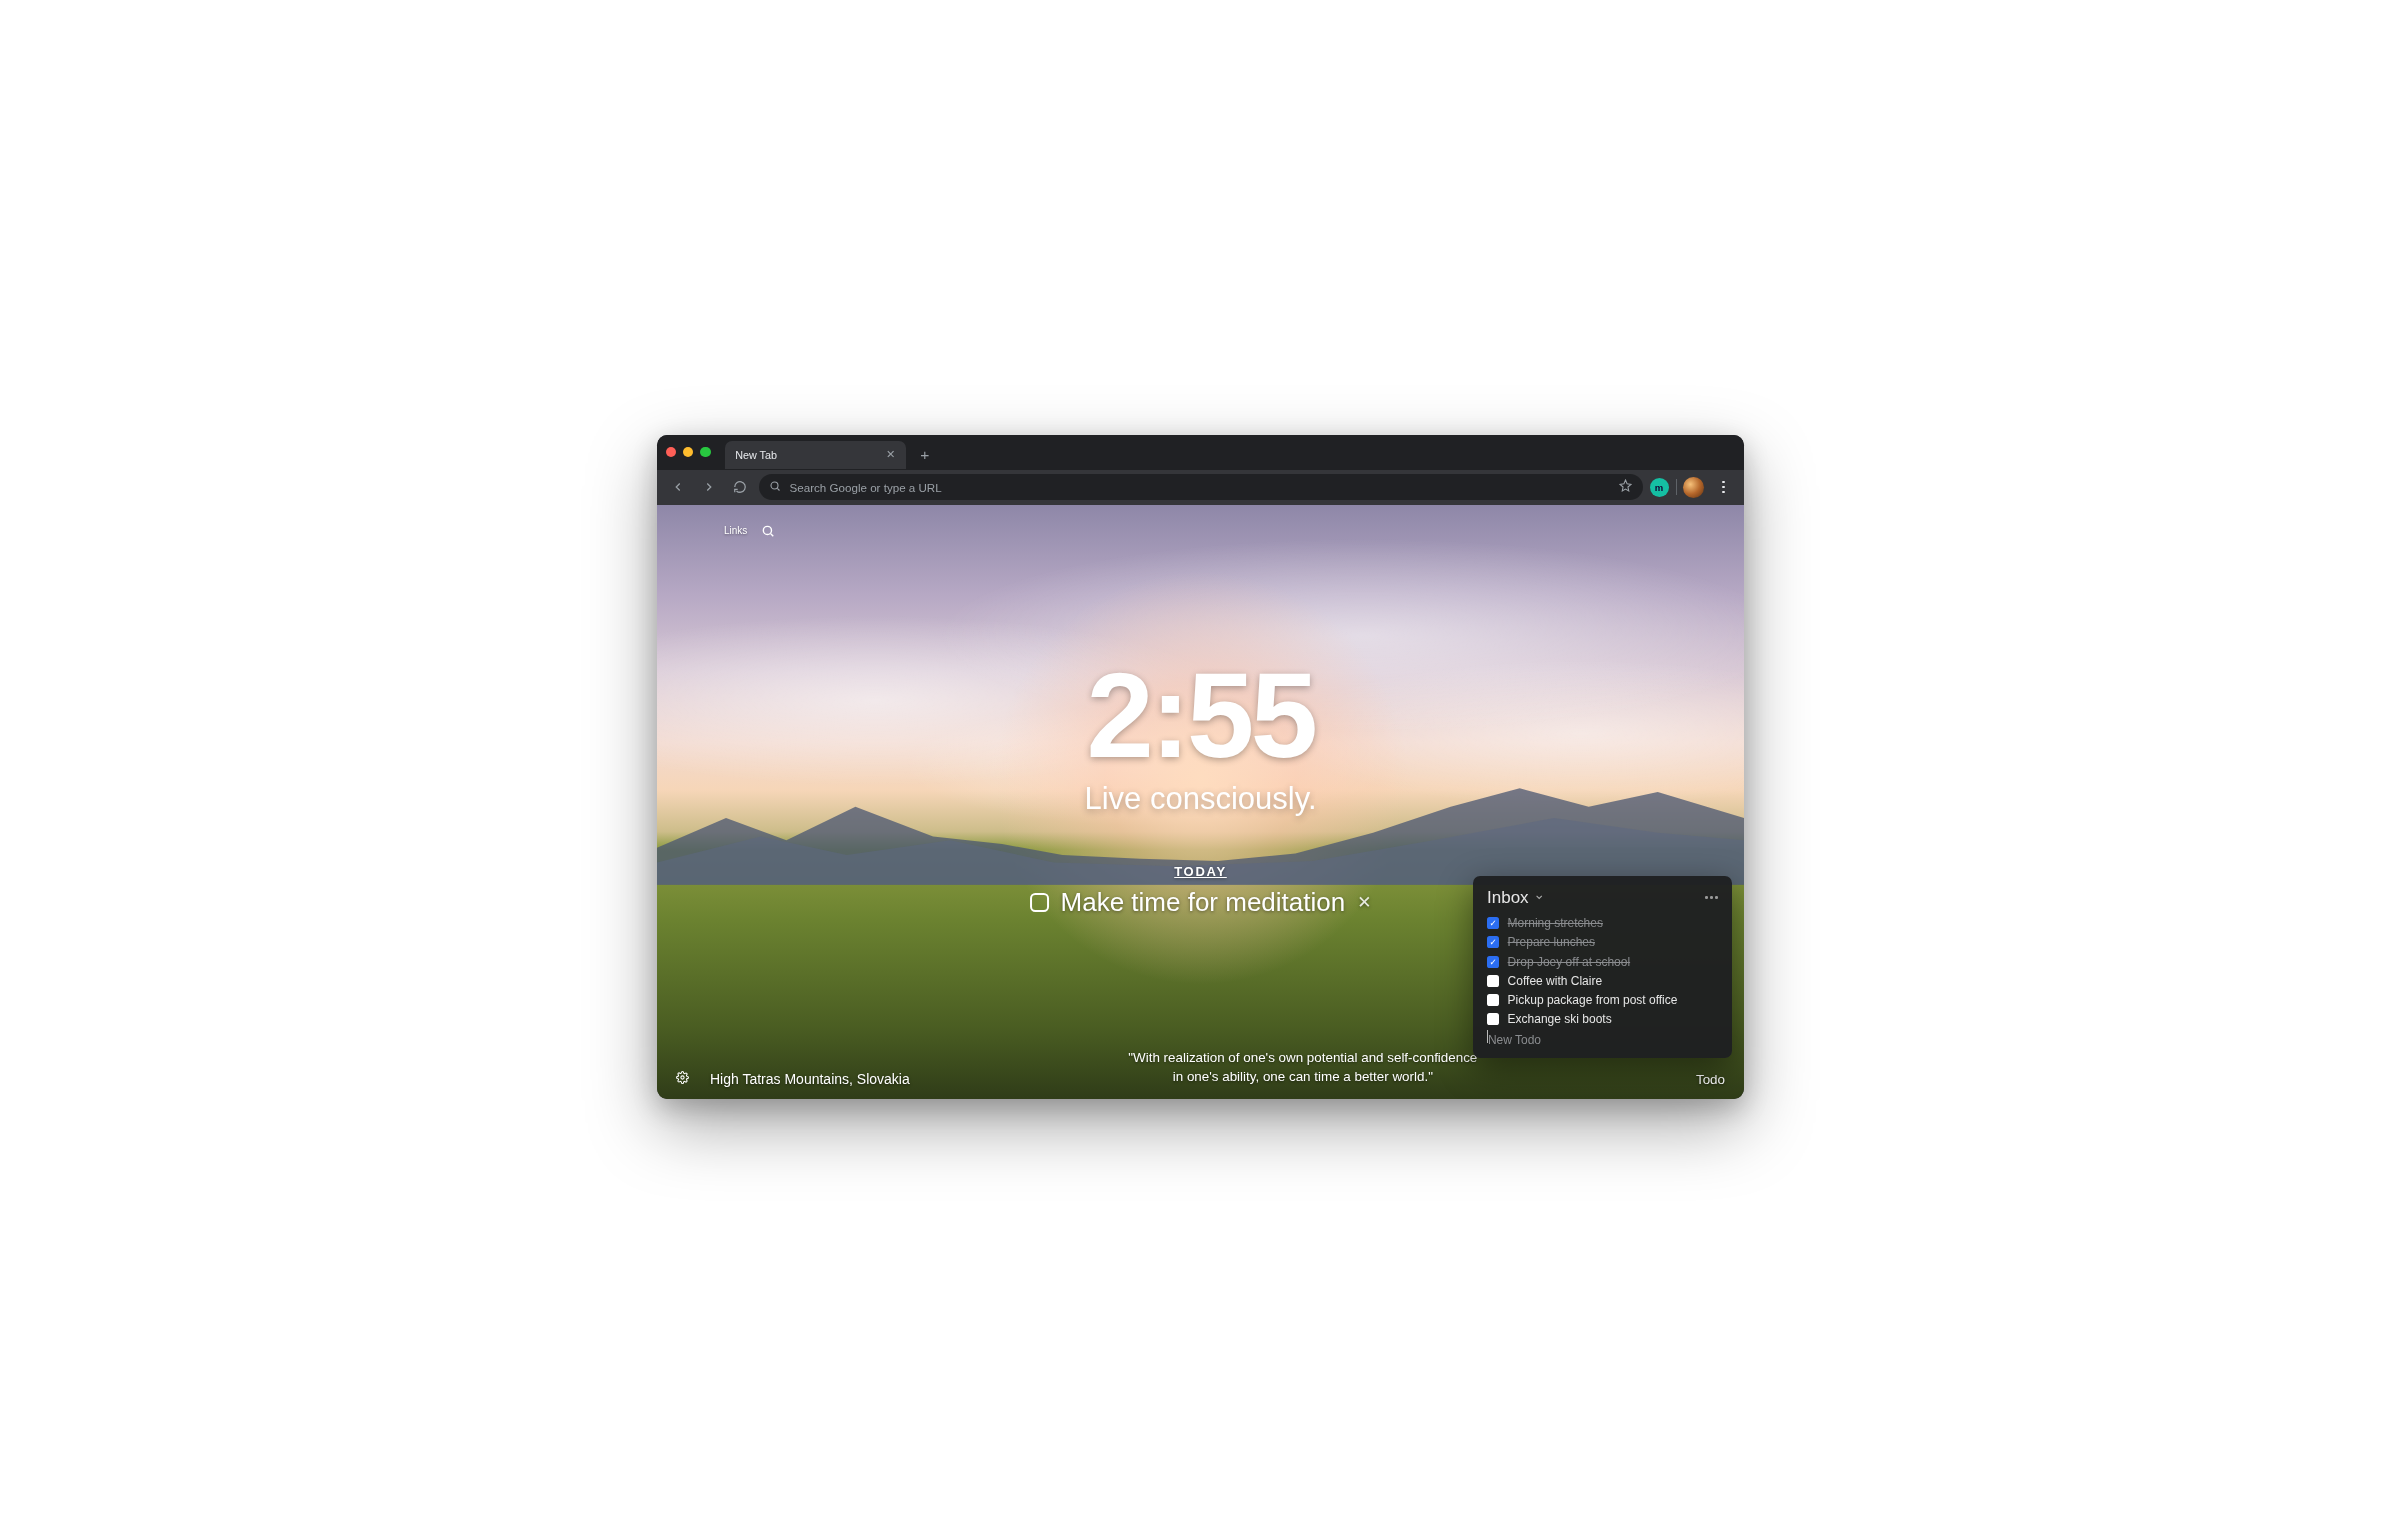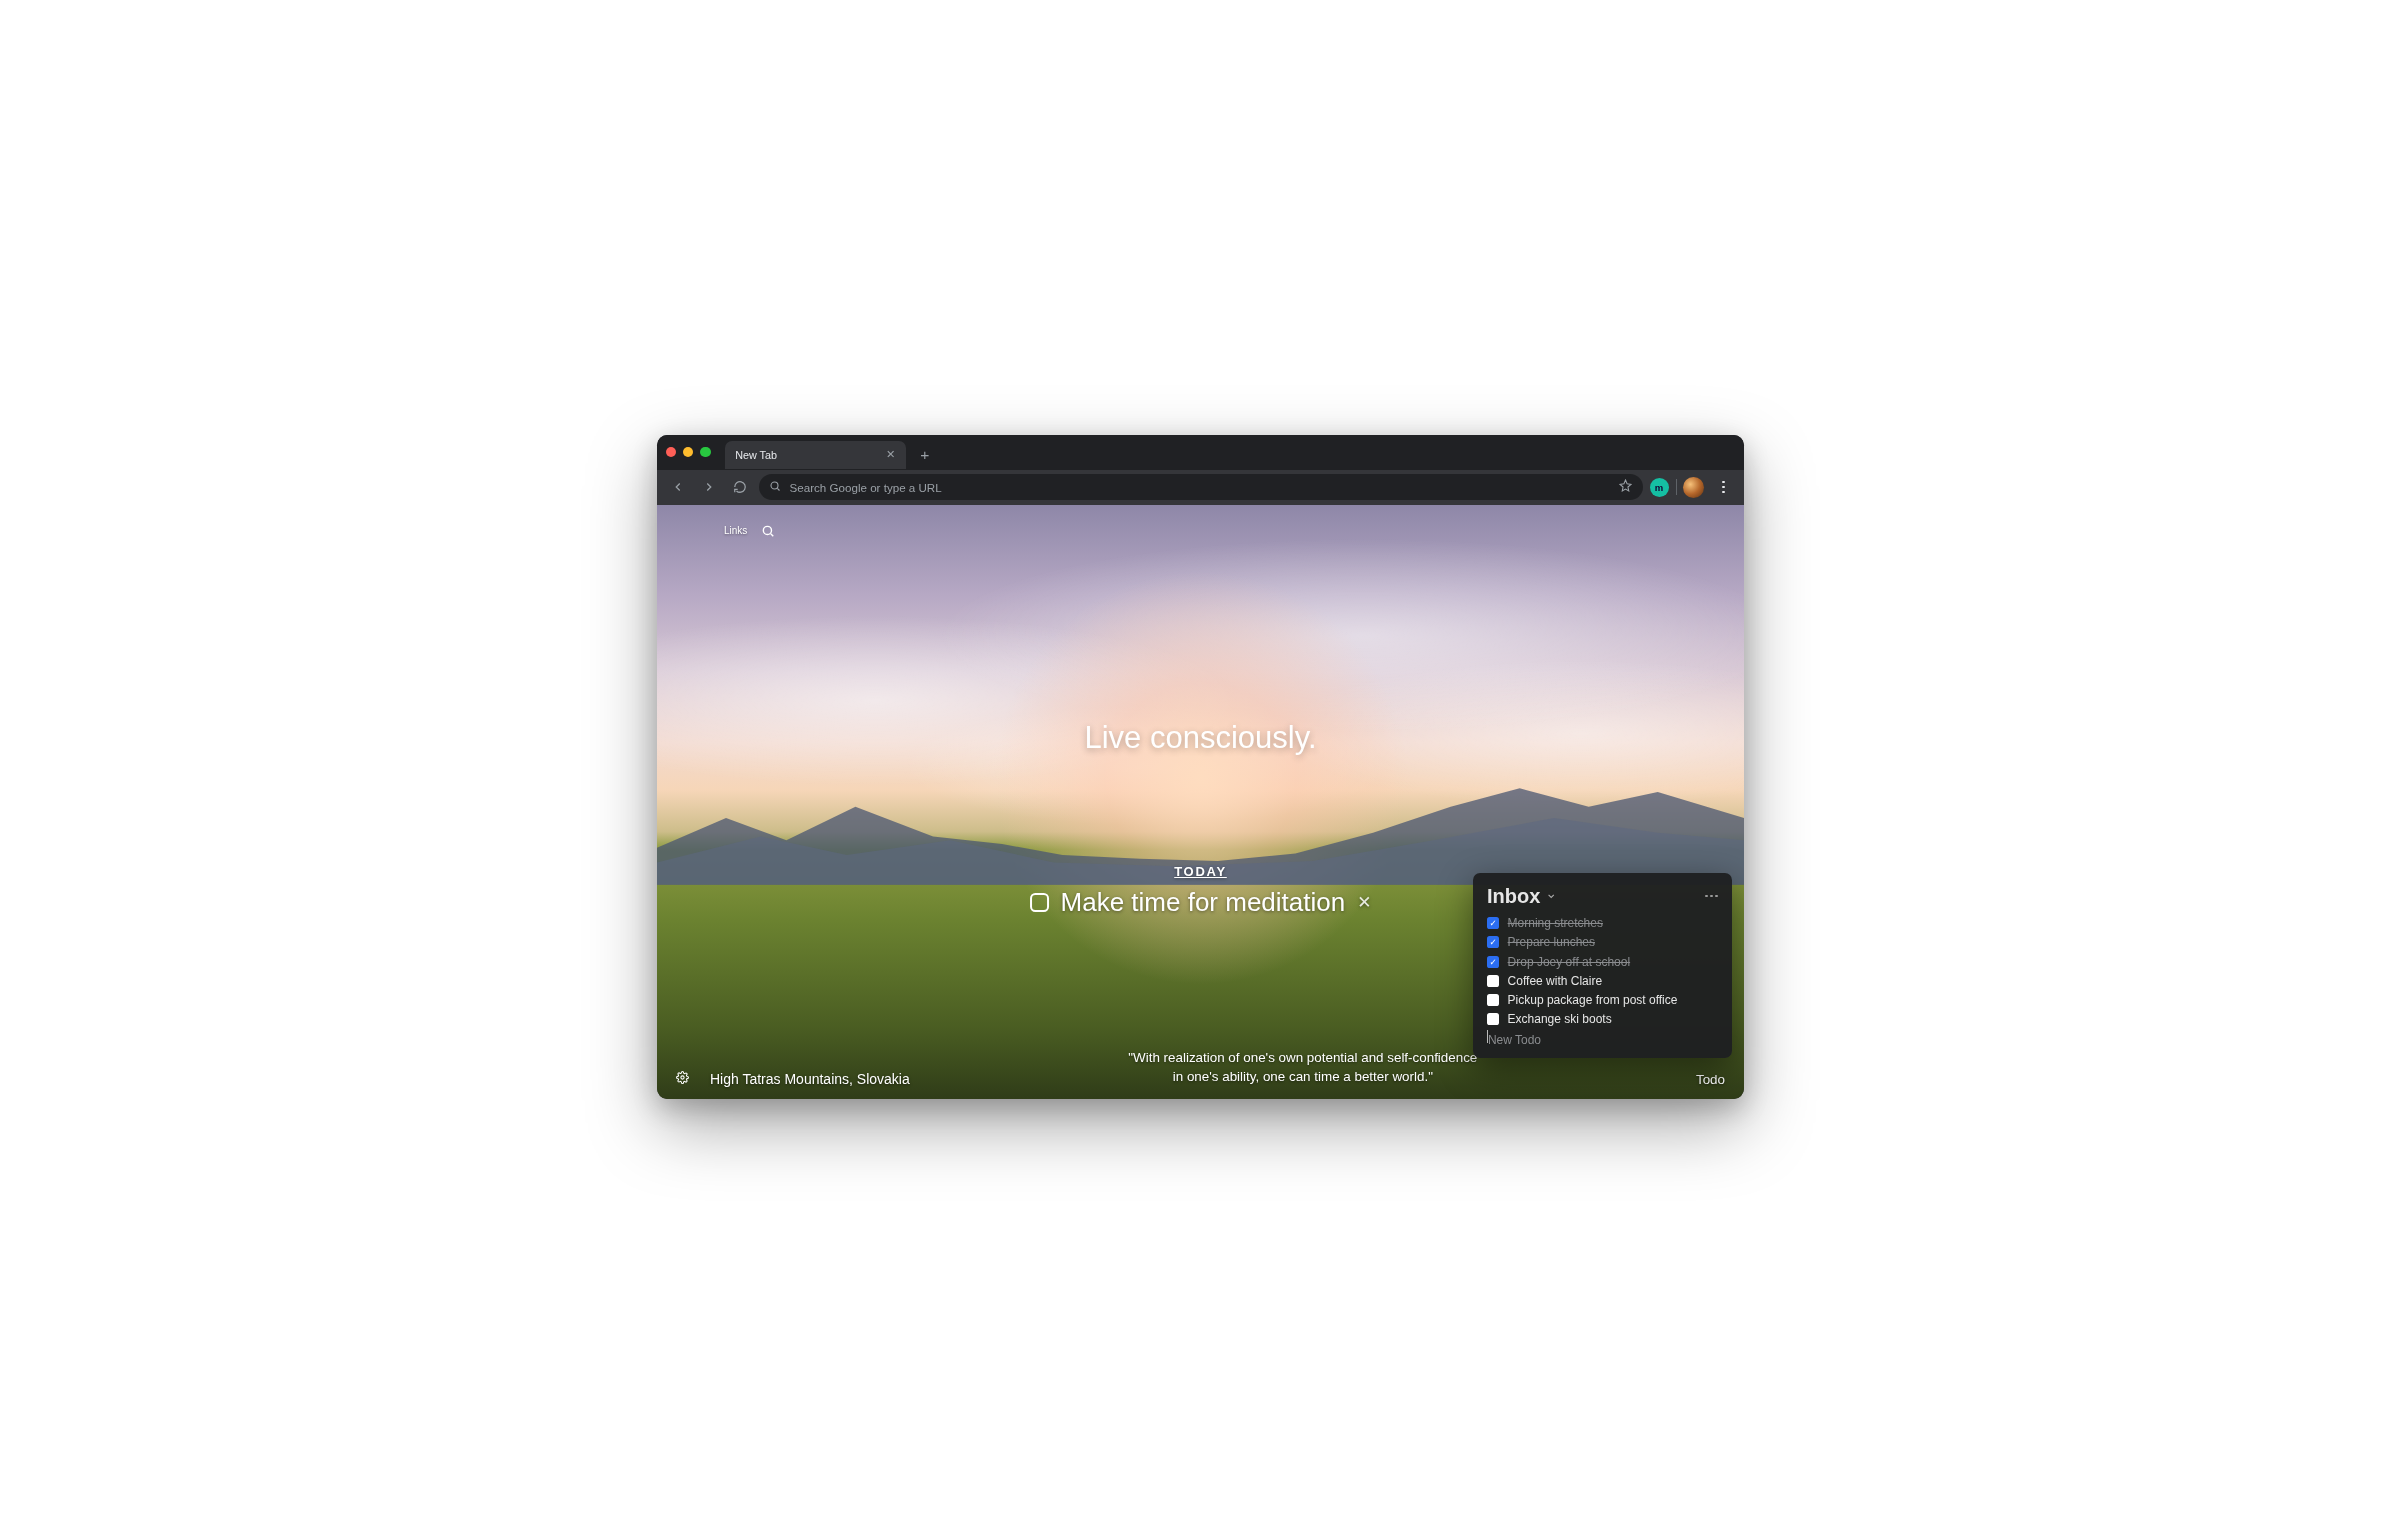--- a/index.html
+++ b/index.html
@@ -197,21 +197,21 @@
     position:absolute; right:12px; bottom:41px;
     width:259px;
     background:rgba(30,31,33,0.96);
     border-radius:7px;
     padding:12px 14px 10.4px 14px;
     color:#e6e6e6;
     box-shadow:0 10.4px 35px rgba(0,0,0,0.45);
     font-size:12px;
   }
   .todo-head { display:flex; align-items:center; justify-content:space-between; margin-bottom:8.6px; }
-  .todo-title { display:flex; align-items:center; gap:5.2px; font-size:20px; font-weight:700; cursor:pointer; }
+  .todo-title { display:flex; align-items:center; gap:5.2px; font-size:17px; font-weight:400; cursor:pointer; }
   .todo-title svg { width:10.4px; height:10.4px; opacity:0.7; }
   .todo-more { cursor:pointer; opacity:0.7; display:flex; gap:2.6px; }
   .todo-more span { width:2.6px; height:2.6px; background:#ccc; border-radius:50%; }
   .todo-list { display:flex; flex-direction:column; gap:5.2px; }
   .todo-item { display:flex; align-items:center; gap:8.6px; cursor:pointer; }
   .todo-cb {
     width:12px; height:12px; border-radius:2.6px; flex-shrink:0;
     display:flex; align-items:center; justify-content:center;
     font-size:8.6px; color:#fff;
   }
@@ -301,20 +301,21 @@
       <span class="links">Links</span>
       <span class="search">
         <svg viewBox="0 0 24 24" fill="none" stroke="#fff" stroke-width="2.4">
             <circle cx="11" cy="11" r="7"></circle>
             <path d="M21 21l-4.3-4.3"></path>
           </svg>
       </span>
     </div>
 
     <div class="center">
+      <div class="clock">2:55</div>
       <div class="mantra">Live consciously.</div>
     </div>
 
     <div class="focus">
       <div class="focus-label">TODAY</div>
       <div class="focus-row">
         <div class="focus-check"></div>
         <div class="focus-text">Make time for meditation</div>
         <div class="focus-x">✕</div>
       </div>

